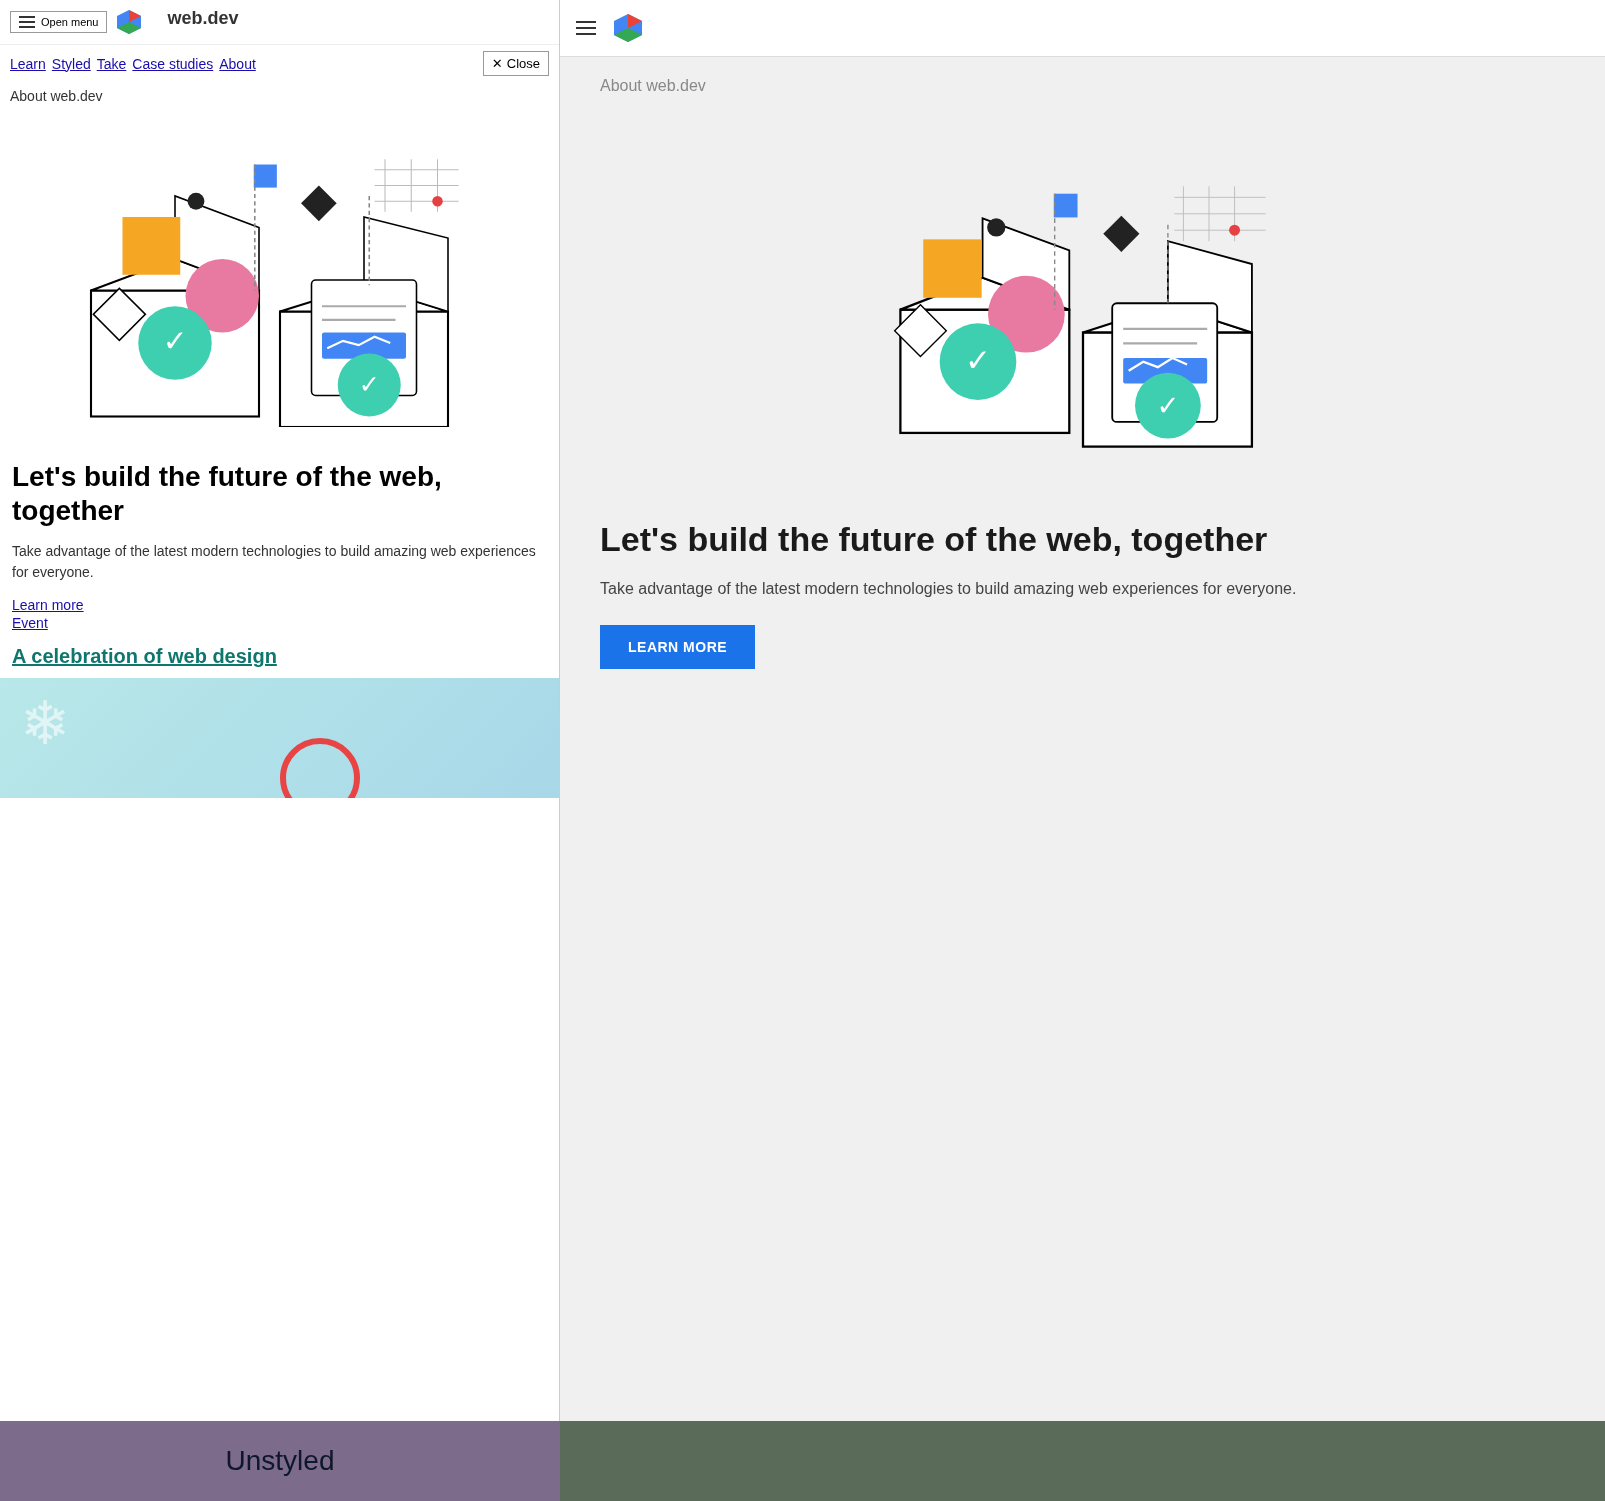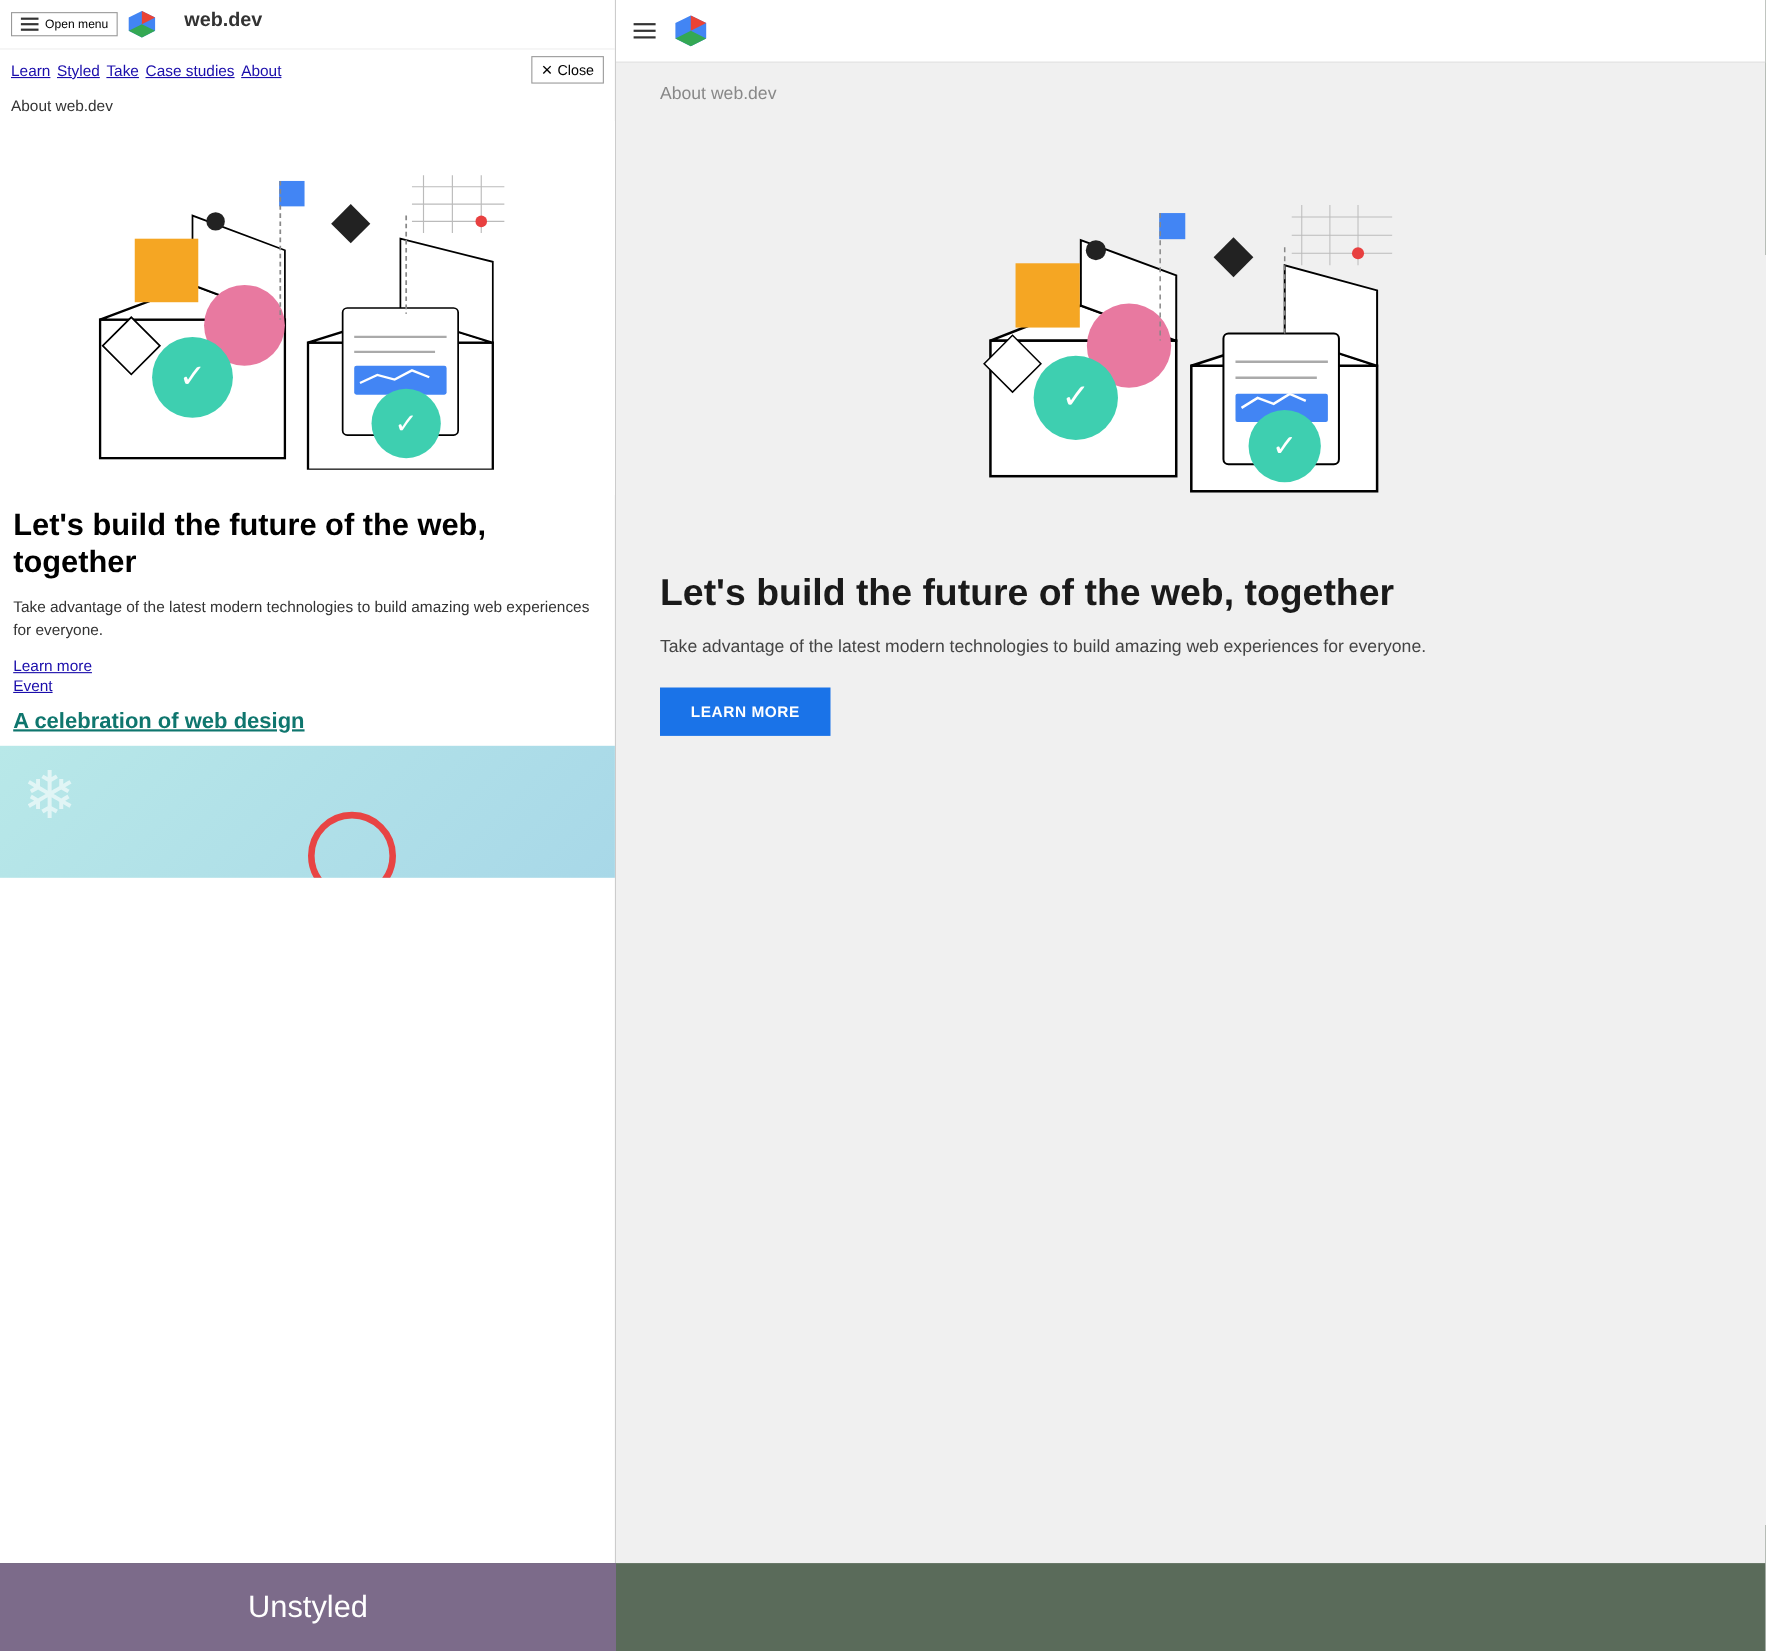--- a/index.html
+++ b/index.html
@@ -265,21 +265,21 @@
 
     .bottom-label-right {
       flex: 1;
       background: #7c6b8a;
       display: flex;
       align-items: center;
       justify-content: center;
     }
 
     .bottom-label-text {
-      color: #ffffff;
+      color: #0f172a;
       font-size: 28px;
       font-weight: normal;
       text-align: center;
     }
 
     
     .illustration-svg {
       width: 90%;
       max-width: 420px;
       height: auto;

